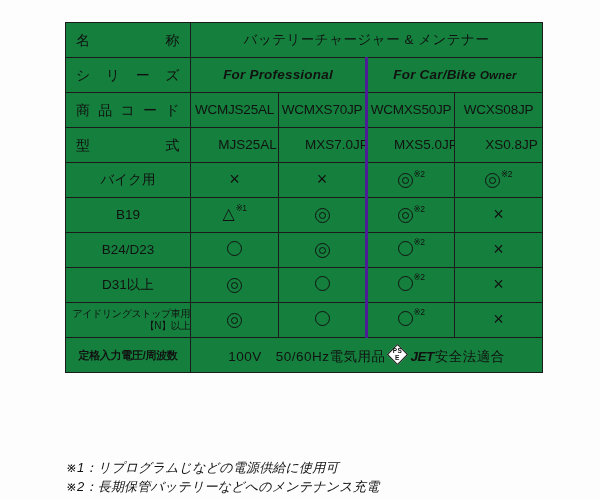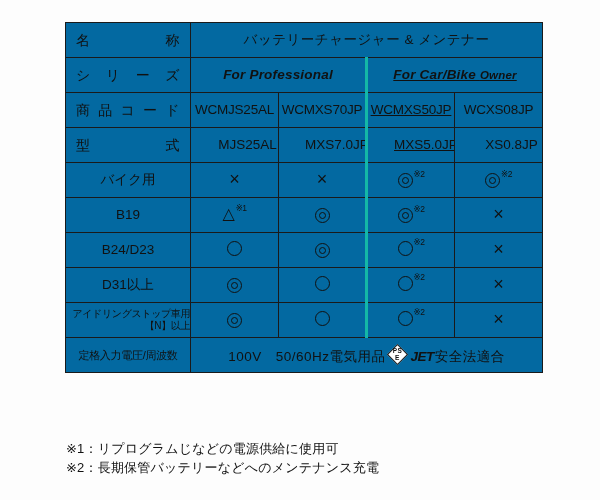--- a/index.html
+++ b/index.html
@@ -11,43 +11,43 @@
     position:relative;
     overflow:hidden;
   }
   .page { position:absolute; inset:0; background:#fdfdfd; }
 
   table.spec {
     position:absolute; left:65px; top:22px;
     width:477px;
     border-collapse:collapse;
     table-layout:fixed;
-    background:#0369a1;
+    background:#15803d;
   }
   .spec td {
     border:1.4px solid #1a1a1a;
     text-align:center;
     vertical-align:middle;
     height:35px;
     font-size:13.5px;
     line-height:1.15;
     overflow:hidden;
   }
-  .spec td.thickL { border-left:3px solid #14b8a6;text-decoration:underline; }
+  .spec td.thickL { border-left:3px solid #4c1d95; }
 
   
   td.lbl { padding:0 10px; }
   .spread {
     display:block; width:100%;
     text-align:justify; text-align-last:justify;
     font-size:14px; font-weight:500; letter-spacing:0.5px;
     white-space:nowrap;
   }
   .lbl-center { font-size:13px; font-weight:500; }
-  .lbl-small  { font-size:11px; font-weight:400; letter-spacing:-0.3px; white-space:nowrap; }
+  .lbl-small  { font-size:11px; font-weight:700; letter-spacing:-0.3px; white-space:nowrap; }
   .lbl-twoline { font-size:10px; font-weight:500; line-height:1.25; letter-spacing:-0.4px;text-align:right; }
   .lbl-twoline span { display:block; white-space:nowrap; }
 
   
   .val-name { font-size:14px; letter-spacing:0.5px; }
   .val-series { font-size:15px; font-weight:bold; font-style:italic; letter-spacing:0.2px; }
   .owner-sub { font-size:11.5px; font-weight:bold; font-style:italic; }
   .val-code { font-size:12.5px; letter-spacing:-0.2px; }
   .val-model { font-size:13.5px;padding-left:26px; }
   .val-battery { font-size:13px; letter-spacing:1.5px; }
@@ -72,21 +72,21 @@
     margin:0 6px 0 4px; position:relative; top:1px; background:#fff;
   }
   .pse-in {
     position:absolute; inset:0; transform:rotate(-45deg);
     display:flex; flex-direction:column; align-items:center; justify-content:center;
     font-size:6.5px; font-weight:bold; line-height:1;
   }
   .jet { font-weight:800; font-style:italic; letter-spacing:-0.5px; margin-right:1px; }
 
   
-  .footnotes { position:absolute; left:66px; top:440px; }
+  .footnotes { position:absolute; left:66px; top:459px;font-style:italic; }
   .footnote { font-size:13px; font-weight:500; letter-spacing:0.2px; line-height:1.45; white-space:nowrap; }
 </style>
 </head>
 <body>
 
 <div class="page">
 
   <table class="spec">
     <colgroup>
       <col style="width:125px">

